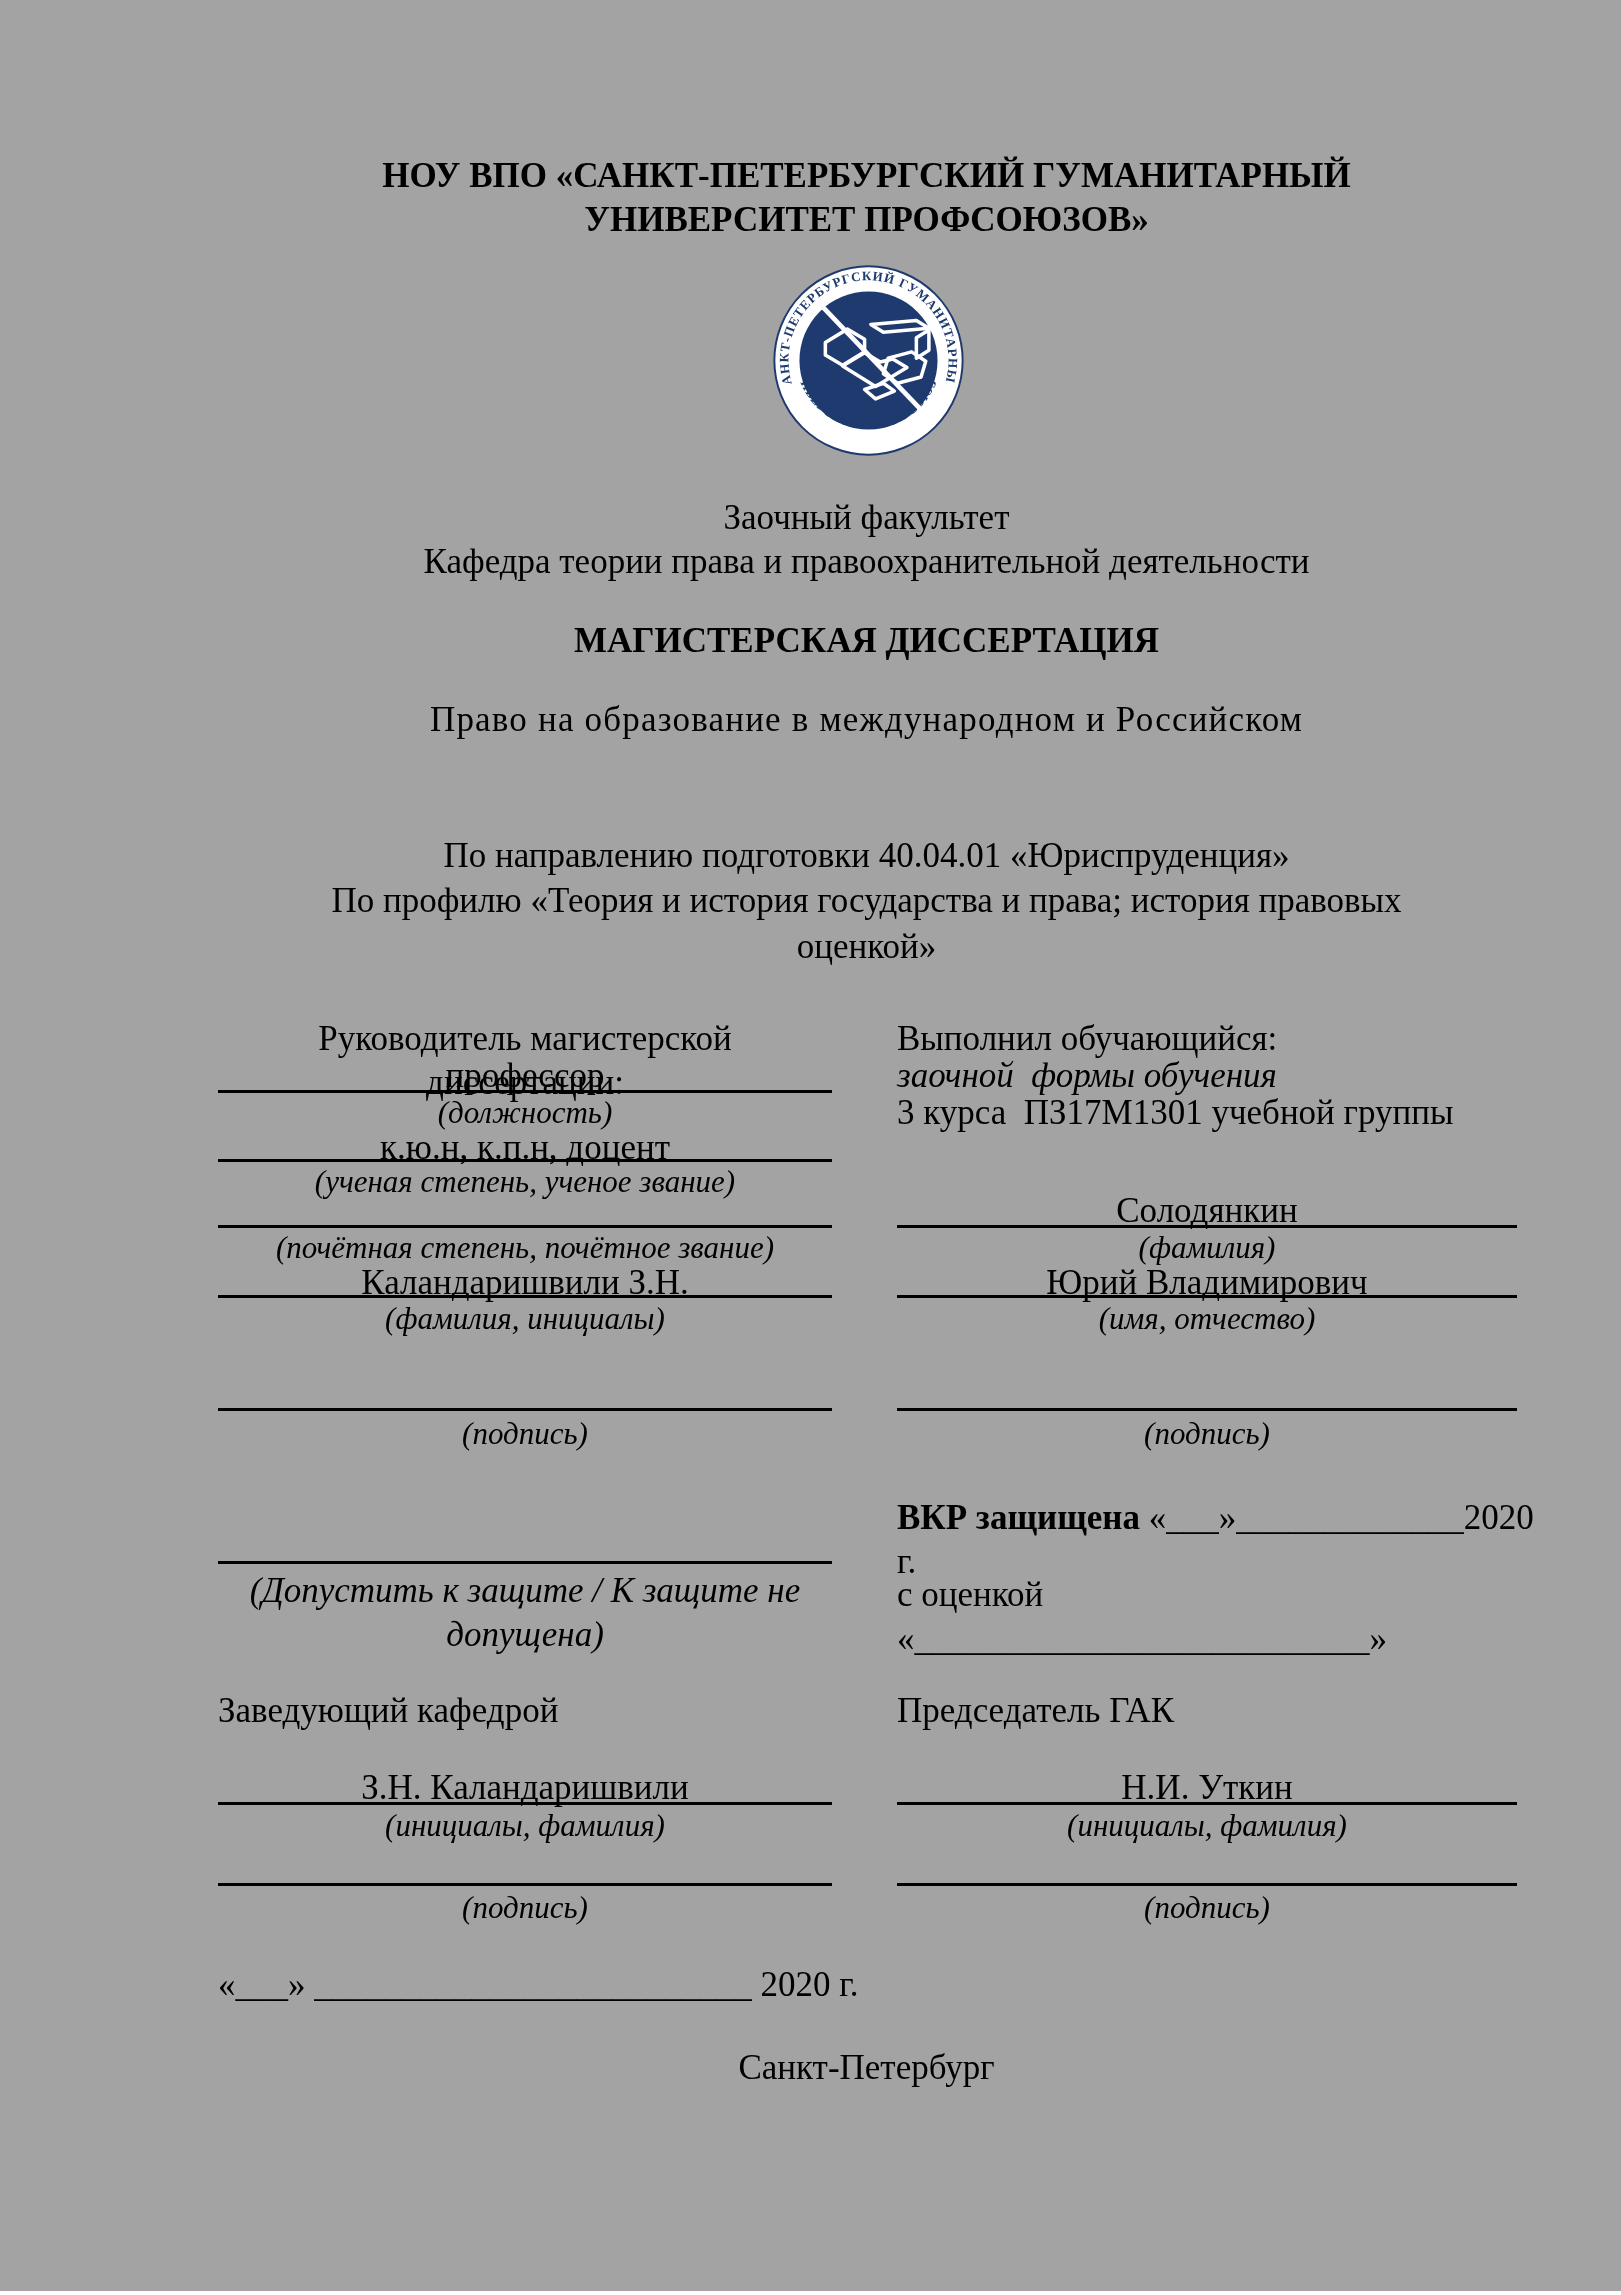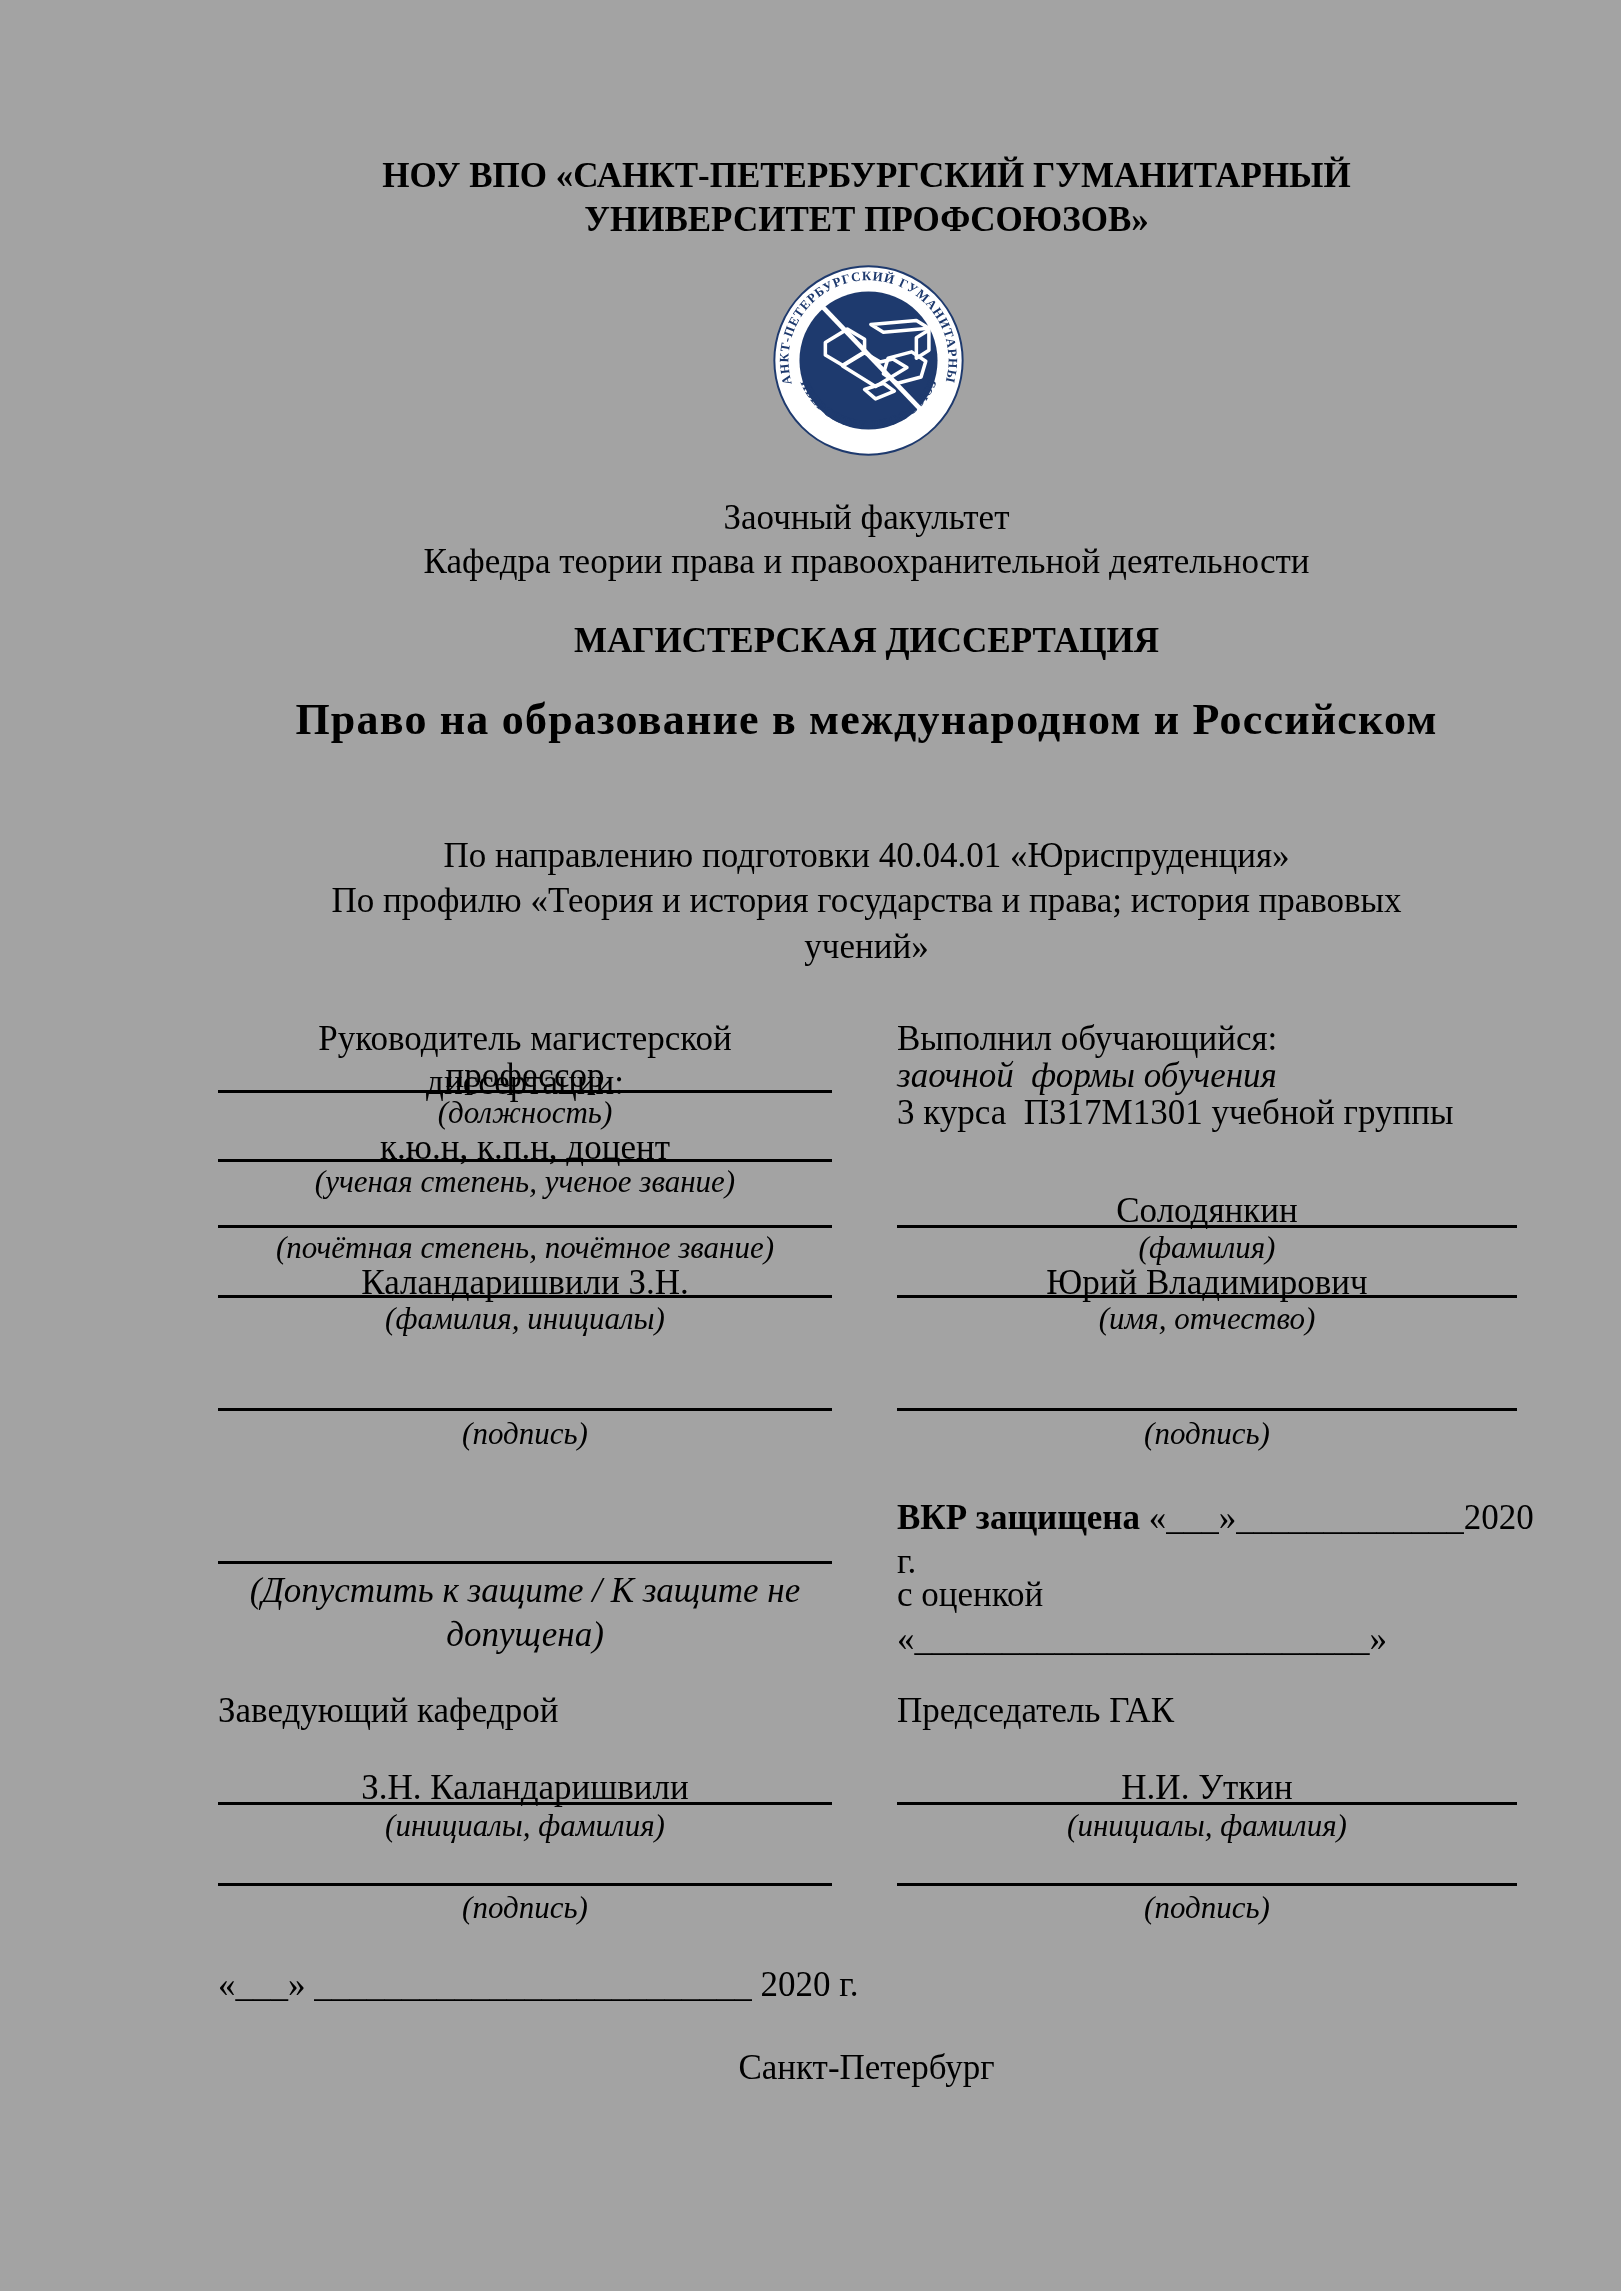--- a/index.html
+++ b/index.html
@@ -10,21 +10,21 @@
     font-family:"Liberation Serif","DejaVu Serif",serif;
     color:#000;
     overflow:hidden;
   }
   .abs{position:absolute;}
   .c{text-align:center;}
   .b{font-weight:bold;}
   .body-txt{font-size:35px;line-height:44px;}
   .cap{font-style:italic;font-size:31px;line-height:38px;text-align:center;}
   .cap-lg{font-style:italic;font-size:35px;line-height:44px;text-align:center;}
-  .title-txt{font-size:44px;font-weight:bold;line-height:61px;letter-spacing:1.2px;text-align:center;}
+  .title-txt{font-size:35px;font-weight:normal;line-height:61px;letter-spacing:1.2px;text-align:center;}
   .rule{position:absolute;border-top:3.1px solid #000;height:0;}
   .pre{white-space:pre-wrap;}
   .seal-arc{font-family:"Liberation Serif","DejaVu Serif",serif;font-weight:bold;font-size:16.5px;letter-spacing:1.2px;}
 </style>
 </head>
 <body>
 
 <div class="page">
 
   <div class="abs body-txt b c" style="left:218px;top:154px;width:1297px;">НОУ ВПО «САНКТ-ПЕТЕРБУРГСКИЙ ГУМАНИТАРНЫЙ</div>
@@ -56,21 +56,21 @@
 
   <div class="abs body-txt c" style="left:218px;top:496px;width:1297px;">Заочный факультет</div>
   <div class="abs body-txt c" style="left:218px;top:540px;width:1297px;">Кафедра теории права и правоохранительной деятельности</div>
 
   <div class="abs body-txt b c" style="left:218px;top:619px;width:1297px;">МАГИСТЕРСКАЯ ДИССЕРТАЦИЯ</div>
 
   <div class="abs title-txt" style="left:218px;top:689px;width:1297px;">Право на образование в международном и Российском</div>
 
   <div class="abs body-txt c" style="left:218px;top:834px;width:1297px;">По направлению подготовки 40.04.01 «Юриспруденция»</div>
   <div class="abs body-txt c" style="left:218px;top:879px;width:1297px;">По профилю «Теория и история государства и права; история правовых</div>
-  <div class="abs body-txt c" style="left:218px;top:925px;width:1297px;">учений»</div>
+  <div class="abs body-txt c" style="left:218px;top:925px;width:1297px;">оценкой»</div>
 
   <div class="abs body-txt c" style="left:218px;top:1017px;width:614px;">Руководитель магистерской диссертации:</div>
 
   <div class="abs body-txt c" style="left:218px;top:1054px;width:614px;">профессор</div>
   <div class="rule" style="left:218px;top:1090px;width:614px;"></div>
   <div class="abs cap" style="left:218px;top:1094px;width:614px;">(должность)</div>
 
   <div class="abs body-txt c" style="left:218px;top:1126px;width:614px;">к.ю.н, к.п.н, доцент</div>
   <div class="rule" style="left:218px;top:1159px;width:614px;"></div>
   <div class="abs cap" style="left:218px;top:1163px;width:614px;">(ученая степень, ученое звание)</div>

